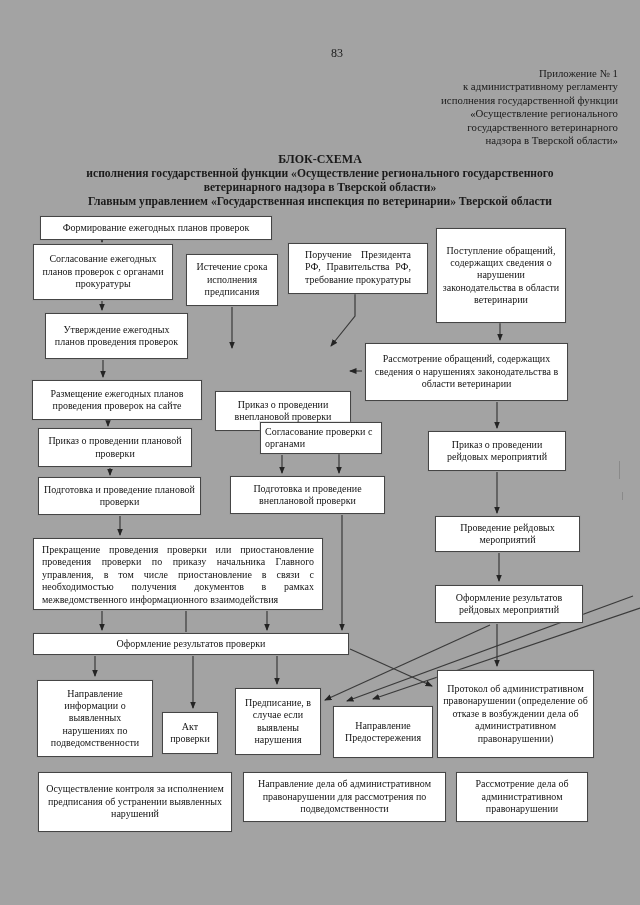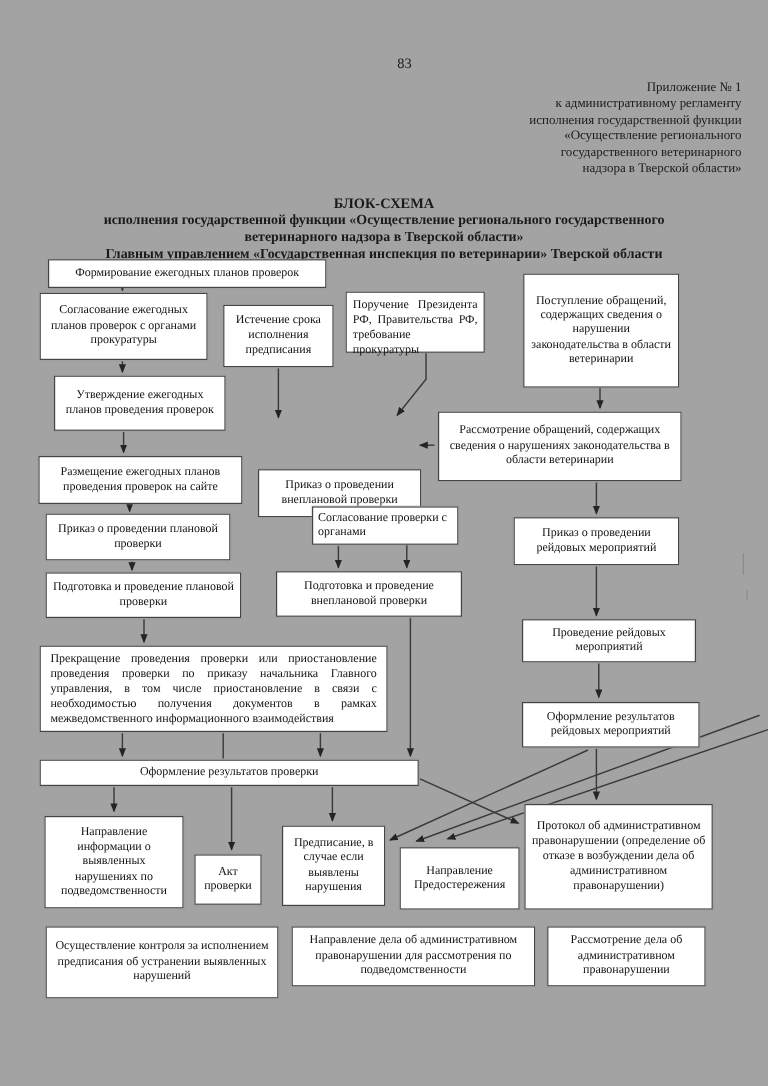--- a/index.html
+++ b/index.html
@@ -2,21 +2,21 @@
 <html><head>
 <meta charset="utf-8">
 <style>
   html,body{margin:0;padding:0;background:#fff;}
   .page{
     position:relative;width:640px;height:905px;background:#a3a3a3;
     font-family:"Liberation Serif","DejaVu Serif",serif;color:#1a1a1a;overflow:hidden;
   }
   .pageno{position:absolute;left:331px;top:46px;font-size:12px;}
   .appendix{position:absolute;right:22px;top:67px;text-align:right;font-size:10.8px;line-height:13.4px;}
-  .titleblock{position:absolute;left:0;top:152px;width:640px;text-align:center;font-weight:bold;margin-top:10px;}
+  .titleblock{position:absolute;left:0;top:152px;width:640px;text-align:center;font-weight:bold;}
   .titleblock .t0{font-size:12px;line-height:15px;}
   .titleblock .t{font-size:11.6px;line-height:13.8px;}
   .nb{
     position:absolute;border:1px solid #454545;background:#fff;box-sizing:border-box;
     display:flex;align-items:center;justify-content:center;text-align:center;
     font-size:10px;line-height:1.24;padding:2px 4px;color:#141414;
     box-shadow:0 0 0 1px rgba(150,150,150,.28);
   }
   .nb.left{justify-content:flex-start;text-align:left;margin-left:44px;}
   .nb.just{display:block;text-align:justify;}
@@ -86,21 +86,21 @@
 
   <div class="nb" style="left:40px;top:216px;width:232px;height:24px;">
       <span>Формирование ежегодных планов проверок</span>
     </div>
   <div class="nb" style="left:33px;top:244px;width:140px;height:56px;">
       <span>Согласование ежегодных планов проверок с органами прокуратуры</span>
     </div>
   <div class="nb" style="left:186px;top:254px;width:92px;height:52px;">
       <span>Истечение срока исполнения предписания</span>
     </div>
-  <div class="nb just" style="left:288px;top:243px;width:116px;height:51px;padding:5px 5px;"><span>Поручение Президента РФ, Правительства РФ, требование прокуратуры</span></div>
+  <div class="nb just" style="left:288px;top:243px;width:140px;height:51px;padding:5px 16px;"><span>Поручение Президента РФ, Правительства РФ, требование прокуратуры</span></div>
   <div class="nb" style="left:436px;top:228px;width:130px;height:95px;">
       <span>Поступление обращений, содержащих сведения о нарушении законодательства в области ветеринарии</span>
     </div>
   <div class="nb" style="left:365px;top:343px;width:203px;height:58px;">
       <span>Рассмотрение обращений, содержащих сведения о нарушениях законодательства в области ветеринарии</span>
     </div>
   <div class="nb" style="left:215px;top:351px;width:136px;height:40px;margin-top:40px;">
       <span>Приказ о проведении внеплановой проверки</span>
     </div>
   <div class="nb" style="left:45px;top:313px;width:143px;height:46px;">

